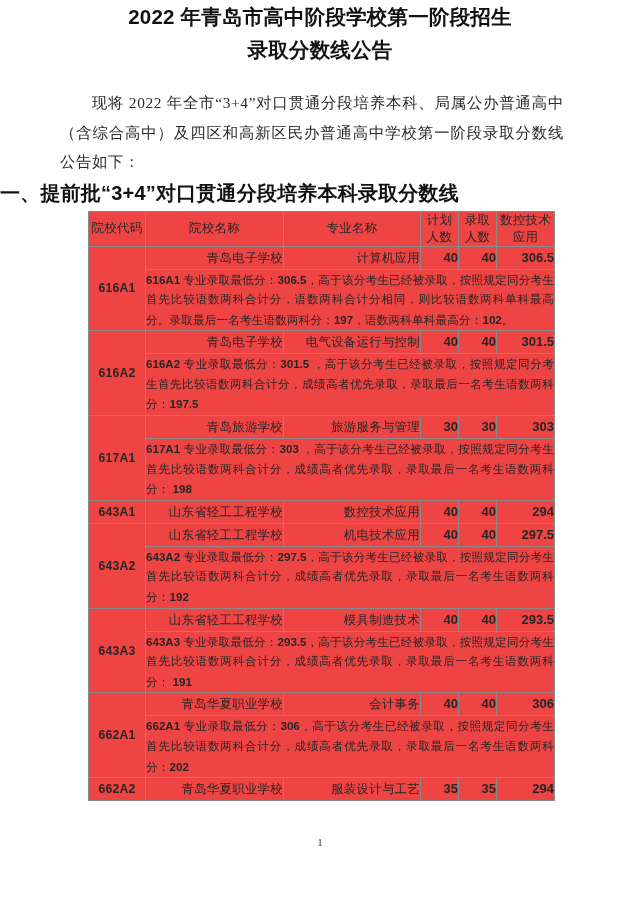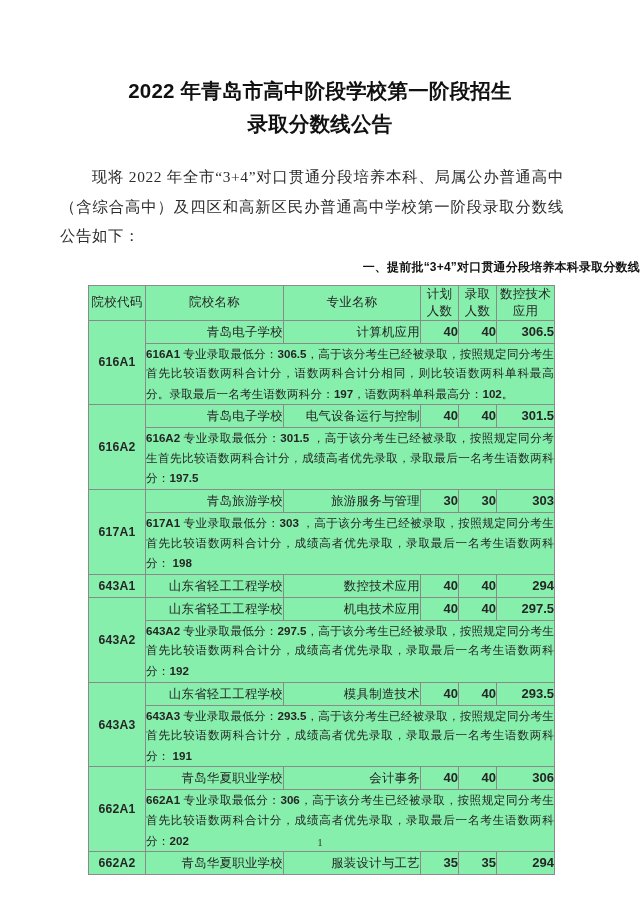--- a/index.html
+++ b/index.html
@@ -22,21 +22,20 @@
     width: 640px;
     height: 905px;
     box-sizing: border-box;
     padding: 0;
     background: #fff;
   }
 
   
   .doc-title {
     margin: 0;
-    padding-top: 74px;
     text-align: center;
     font-family: "Liberation Sans", "DejaVu Sans", sans-serif;
     font-weight: 700;
     font-size: 20.5px;
     line-height: 33px;
     letter-spacing: 0.2px;
     color: #111111;
   }
   .doc-title .t-line { display: block; }
 
@@ -51,41 +50,41 @@
     text-align: justify;
     text-justify: inter-ideograph;
     letter-spacing: 0.6px;
   }
   .body-para .indent { display: inline-block; width: 2.05em; }
 
   
   .section-heading {
     margin: 0;
     padding: 3px 0 5px 0;
-    text-align: right;
-    font-family: "Liberation Sans", "DejaVu Sans", sans-serif;
-    font-weight: 700;
-    font-size: 12px;
+    text-align: left;
+    font-family: "Liberation Sans", "DejaVu Sans", sans-serif;
+    font-weight: 700;
+    font-size: 20px;
     line-height: 26px;
     color: #111111;
     letter-spacing: 0.2px;
   }
 
   
   .table-wrap {
     padding: 0 86px 0 88px;
     box-sizing: border-box;
     width: 640px;
   }
   table.score-table {
     width: 466px;
     border-collapse: collapse;
     table-layout: fixed;
     font-family: "Liberation Serif", "DejaVu Serif", serif;
-    background: #86efac;
+    background: #ef4444;
   }
   table.score-table td, table.score-table th {
     border: 1px solid #8a8a8a;
     padding: 0;
     vertical-align: middle;
     color: #262626;
   }
 
   col.c-code  { width: 57px; }
   col.c-name  { width: 138px; }

